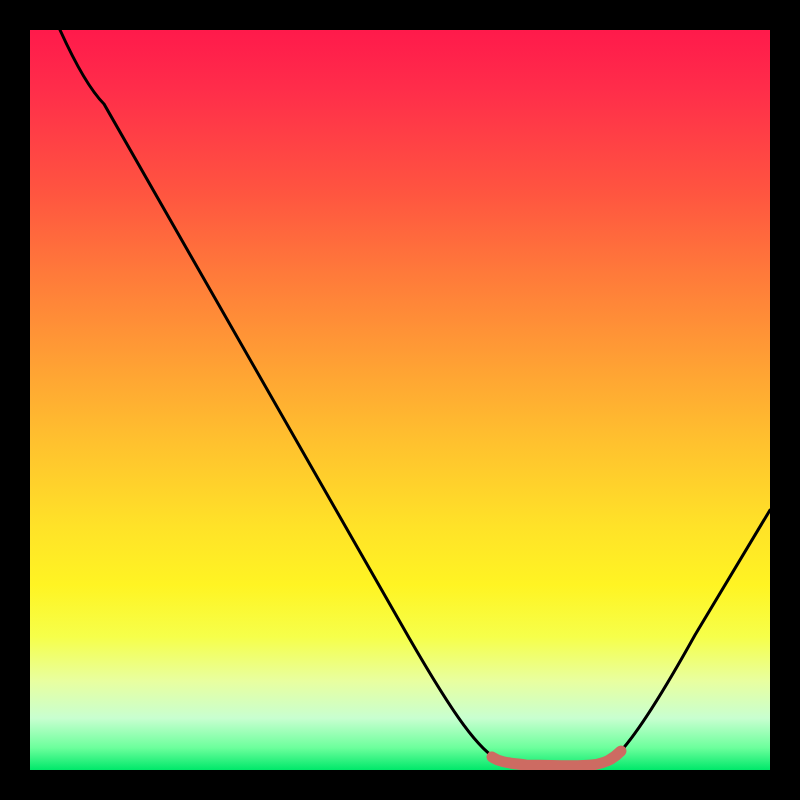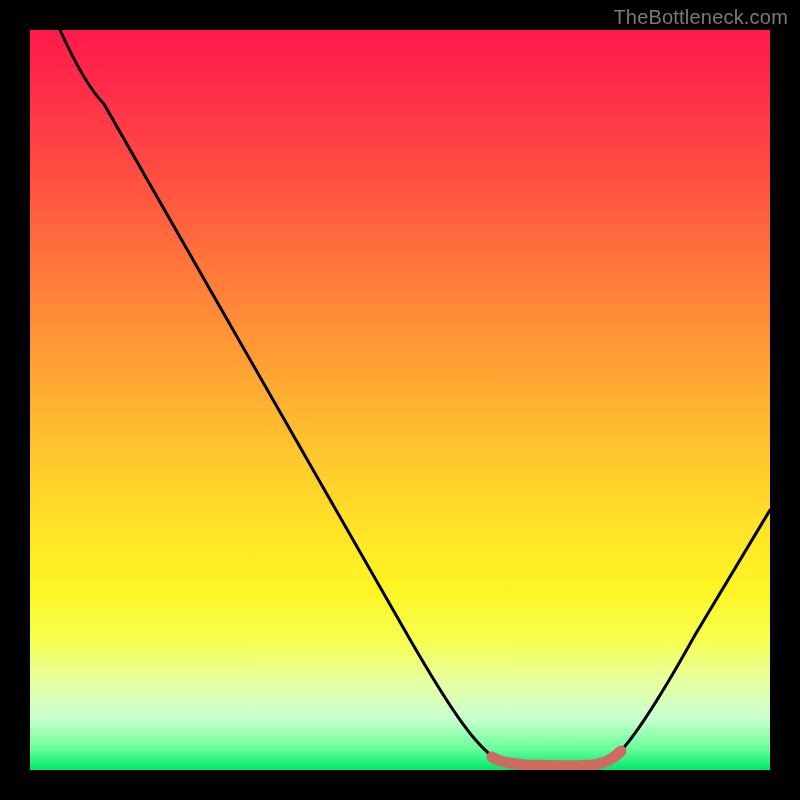--- a/index.html
+++ b/index.html
@@ -64,21 +64,20 @@
     top: 0;
     left: 0;
     width: 740px;
     height: 740px;
   }
 </style>
 </head>
 <body>
 
 <div class="frame">
-  <div class="watermark">TheBottleneck.com</div>
 
   <div class="plot">
     <div class="gradient"></div>
 
     <svg class="curve" viewBox="0 0 740 740" preserveAspectRatio="none">
       <path d="M 30 0
                C 55 55, 70 70, 74 74
                L 370 592
                C 420 680, 445 715, 465 728
                C 470 731, 475 733, 496 735

